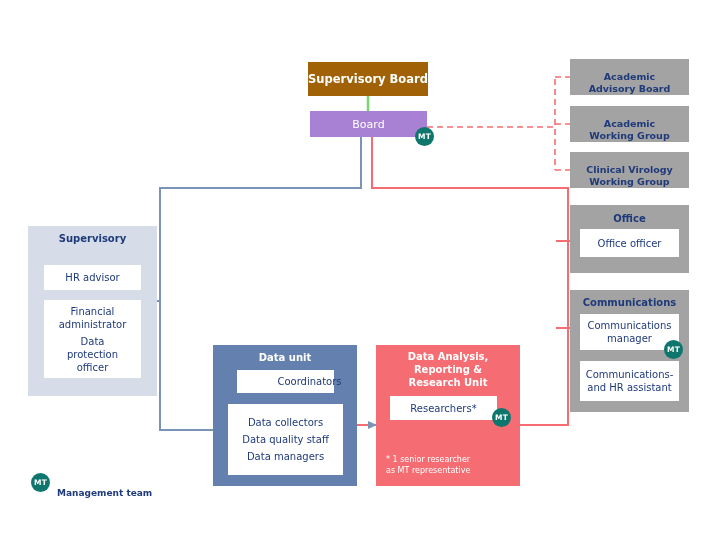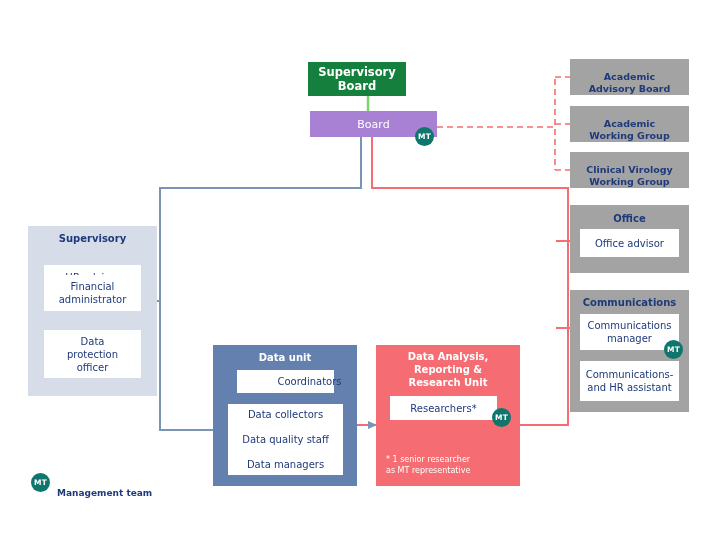--- a/index.html
+++ b/index.html
@@ -4,23 +4,23 @@
 <style>
   html,body{margin:0;padding:0;background:#ffffff;}
   body{width:721px;height:541px;position:relative;overflow:hidden;
        font-family:"DejaVu Sans","Liberation Sans",sans-serif;}
   #chart{position:absolute;left:0;top:0;width:721px;height:541px;}
 
   .node{position:absolute;box-sizing:border-box;display:flex;
         align-items:center;justify-content:center;text-align:center;}
 
   
-  .supervisory{left:308px;top:62px;width:98px;height:34px;
-      background:#15803d;color:#ffffff;font-weight:bold;font-size:11.5px;}
-  .board{left:310px;top:111px;width:127px;height:26px;
+  .supervisory{left:308px;top:62px;width:120px;height:34px;
+      background:#a16207;color:#ffffff;font-weight:bold;font-size:11.5px;}
+  .board{left:310px;top:111px;width:117px;height:26px;
       background:#A881D4;color:#ffffff;font-size:11px;}
 
   
   .panel-pink{background:#a3a3a3;align-items:flex-end;}
   .pbox{background:#ffffff;color:#1F3A7A;font-size:10px;line-height:13px;}
 
   .aab{left:570px;top:59px;width:119px;height:36px;color:#1F3A7A;
        font-weight:bold;font-size:9.5px;line-height:12px;}
   .awg{left:570px;top:106px;width:119px;height:36px;color:#1F3A7A;
        font-weight:bold;font-size:9.5px;line-height:12px;}
@@ -36,30 +36,30 @@
   .comms-title{left:570px;top:294px;width:119px;height:16px;color:#1F3A7A;
        font-weight:bold;font-size:10px;}
   .comms-manager{left:580px;top:314px;width:99px;height:36px;}
   .comms-assist{left:580px;top:361px;width:99px;height:40px;}
 
   
   .ops-panel{left:28px;top:226px;width:129px;height:170px;background:#D6DDE8;}
   .ops-title{left:28px;top:230px;width:129px;height:16px;color:#1F3A7A;
        font-weight:bold;font-size:10px;}
   .ops-hr{left:44px;top:249px;width:97px;height:25px;margin-top:16px;}
-  .ops-fin{left:44px;top:275px;width:97px;height:36px;}
+  .ops-fin{left:44px;top:300px;width:97px;height:36px;}
   .ops-dpo{left:44px;top:330px;width:97px;height:48px;}
 
   
   .du-panel{left:213px;top:345px;width:144px;height:141px;background:#6480AE;}
   .du-title{left:213px;top:349px;width:144px;height:16px;color:#ffffff;
        font-weight:bold;font-size:10px;}
   .du-coord{left:237px;top:370px;width:97px;height:23px;padding-left:48px;}
   .du-staff{left:228px;top:404px;width:115px;height:71px;
-       flex-direction:column;justify-content:center;gap:12px;}
+       flex-direction:column;justify-content:center;gap:4px;}
 
   
   .dar-panel{left:376px;top:345px;width:144px;height:141px;background:#F56D72;}
   .dar-title{left:376px;top:348px;width:144px;height:42px;color:#ffffff;
        font-weight:bold;font-size:10px;line-height:13px;}
   .dar-res{left:390px;top:396px;width:107px;height:24px;}
   .dar-note{left:386px;top:450px;width:128px;height:30px;color:#ffffff;
        font-size:8px;line-height:11px;text-align:left;
        justify-content:flex-start;}
 
@@ -123,21 +123,21 @@
 
 <div class="node panel-pink cvwg">
   <div>
     <div>Clinical Virology</div>
     <div>Working Group</div>
   </div>
 </div>
 
 <div class="node panel-pink office-panel"></div>
 <div class="node office-title">Office</div>
-<div class="node pbox office-manager">Office advisor</div>
+<div class="node pbox office-manager">Office officer</div>
 
 <div class="node panel-pink comms-panel"></div>
 <div class="node comms-title">Communications</div>
 <div class="node pbox comms-manager">
   <div>
     <div>Communications</div>
     <div>manager</div>
   </div>
 </div>
 <div class="node pbox comms-assist">

